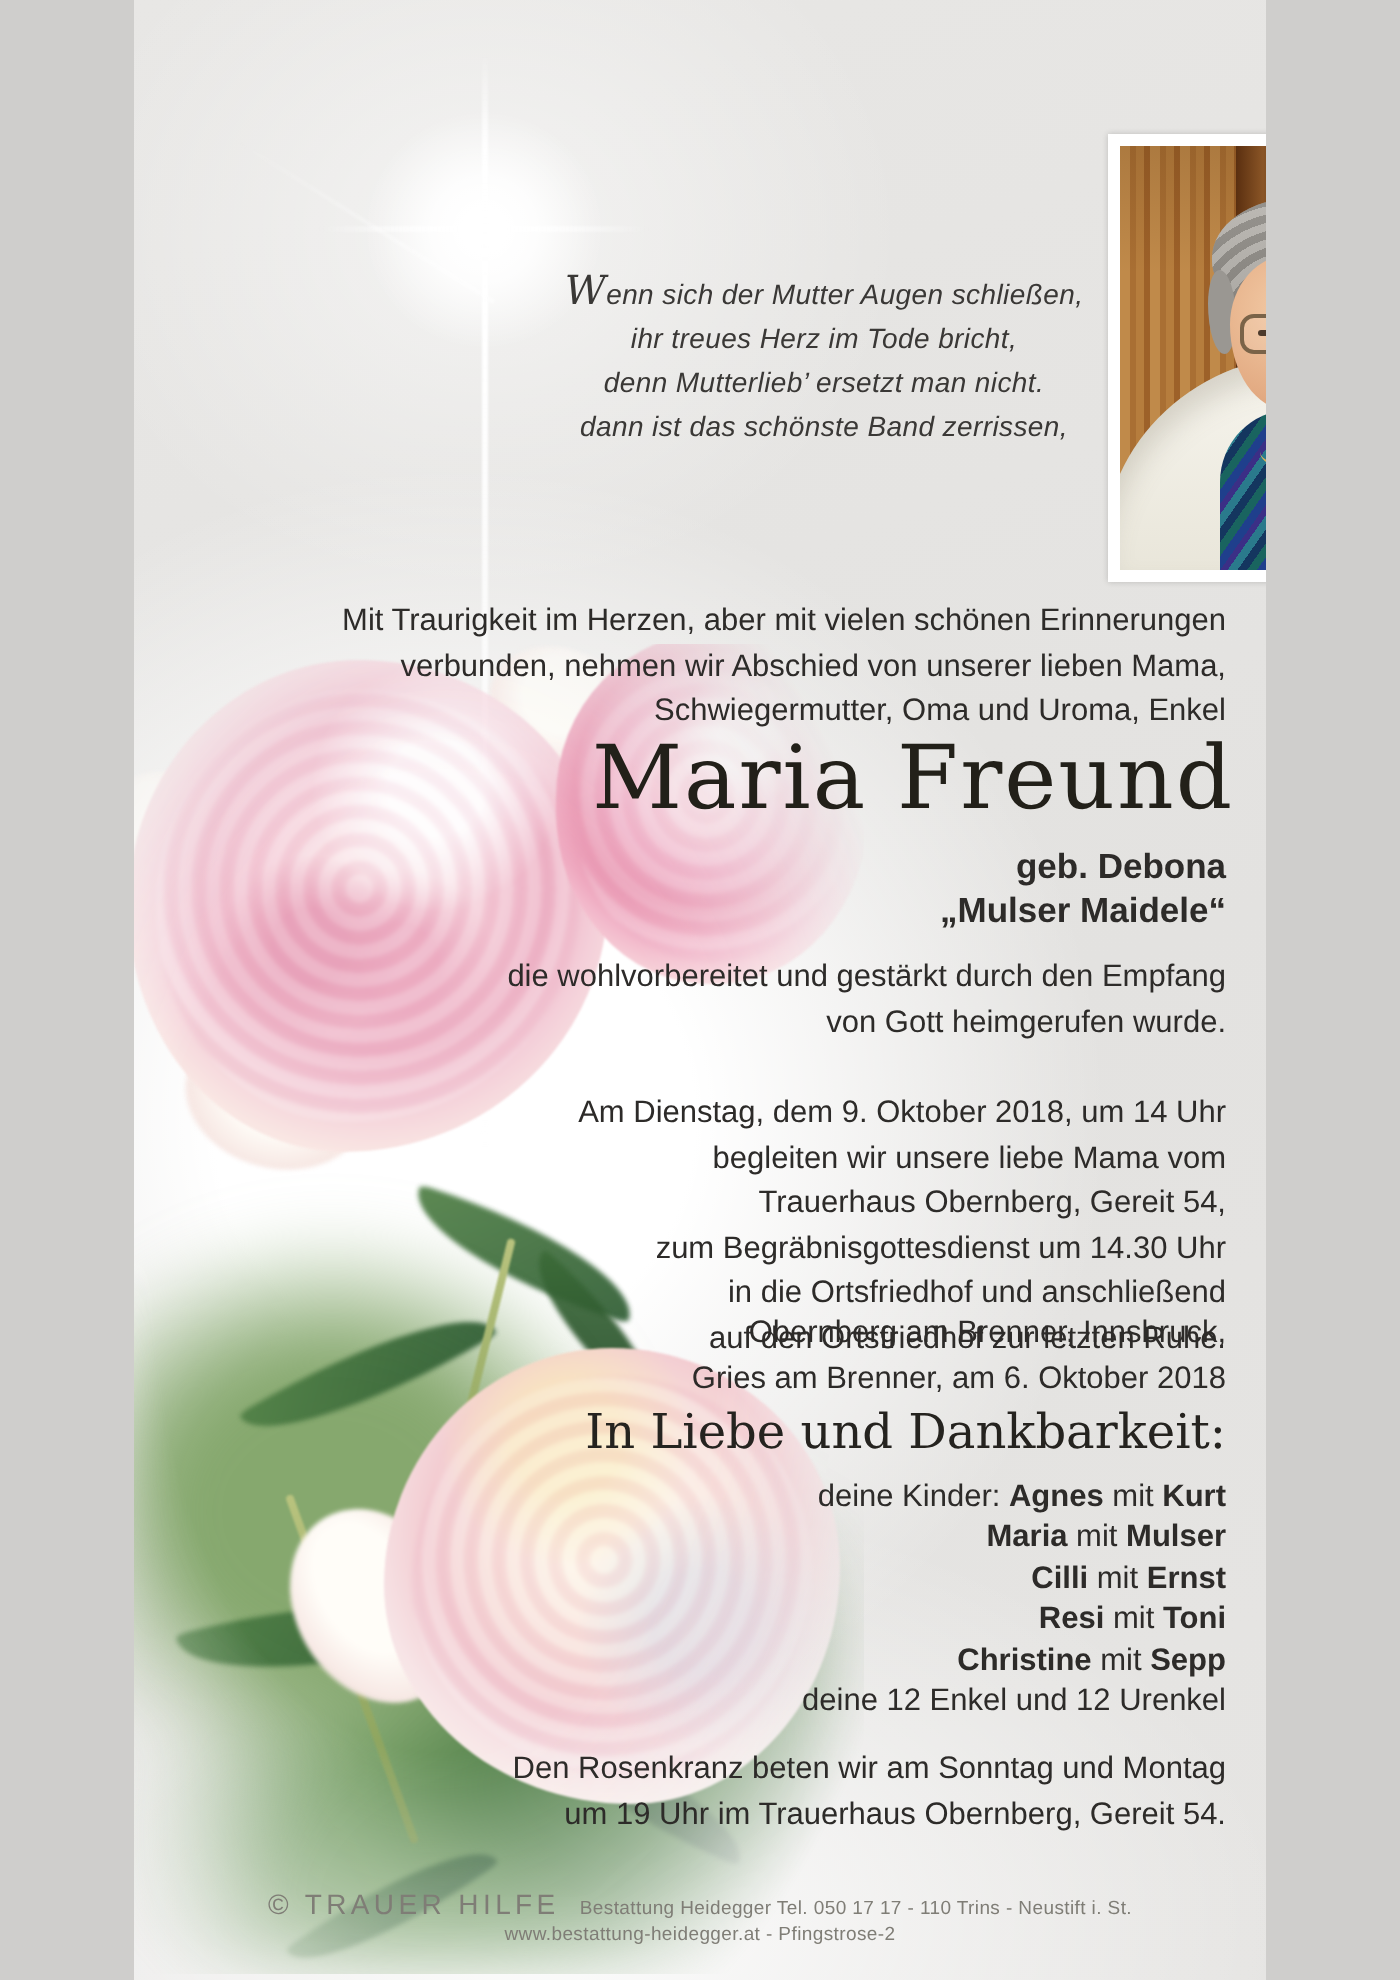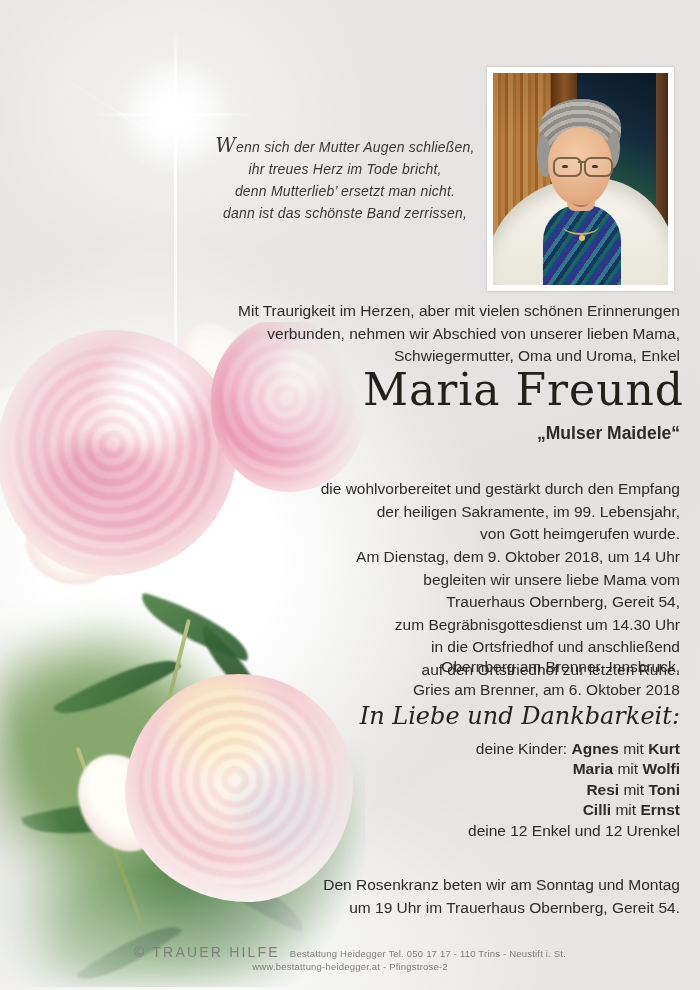--- a/index.html
+++ b/index.html
@@ -1,17 +1,17 @@
 <!DOCTYPE html>
 <html><head>
 <meta charset="utf-8">
 <style>
   html,body{margin:0;padding:0;background:#cfcecc;}
   .page{
-    position:relative; width:700px; height:990px; margin:0 auto; overflow:hidden;
+    position:relative; width:566px; height:990px; margin:0 auto; overflow:hidden;
     font-family:"Liberation Sans", sans-serif; color:#2d2b29;
     background:
       radial-gradient(ellipse 300px 260px at 175px 115px, rgba(255,255,255,.55), rgba(255,255,255,0) 70%),
       radial-gradient(ellipse 430px 430px at 160px 560px, #ffffff 28%, rgba(255,255,255,0) 76%),
       radial-gradient(ellipse 520px 300px at 200px 960px, rgba(255,255,255,.95), rgba(255,255,255,0) 72%),
       linear-gradient(160deg,#e8e7e5 0%, #e3e2e0 55%, #e6e5e3 100%);
   }
 
   
   .cross-v{position:absolute; left:174px; top:26px; width:3px; height:548px;
@@ -121,21 +121,21 @@
     color:#2d2b29; white-space:nowrap;}
   .intro{top:300px;}
   .name-script{position:absolute; right:16px; top:364px; font-family:"DejaVu Serif", serif;
     font-weight:400; font-size:44px; line-height:52px; color:#222019;
     letter-spacing:1px; white-space:nowrap; text-align:right;}
   .maiden-block{top:423px; font-weight:700; font-size:17.5px; line-height:21.5px;}
   .sacrament{top:478px;}
   .funeral{top:546px;}
   .places{top:656px;}
   .closing-script{position:absolute; right:20px; top:702px; font-family:"DejaVu Serif", serif;
-    font-style:italic; font-size:24px; color:#25231f; white-space:nowrap;}
+    font-size:24px; color:#25231f; white-space:nowrap;}
   .family{top:739px; line-height:20.4px;}
   .family b{font-weight:700;}
   .rosary{top:874px;}
   .footer{position:absolute; left:0; right:0; top:946px; text-align:center;
     color:#7f7d76; font-size:9.5px; line-height:13px; letter-spacing:.2px;}
   .footer .publisher{letter-spacing:2.2px; font-size:14px; margin-right:10px;}
 </style>
 </head>
 <body>
 
@@ -199,26 +199,26 @@
   </div>
 
   <div class="rblock intro">
     <div>Mit Traurigkeit im Herzen, aber mit vielen schönen Erinnerungen</div>
     <div>verbunden, nehmen wir Abschied von unserer lieben Mama,</div>
     <div>Schwiegermutter, Oma und Uroma, Enkel</div>
   </div>
 
   <div class="name-script">Maria Freund</div>
   <div class="rblock maiden-block">
+    <div>geb. Debona</div>
     <div>„Mulser Maidele“</div>
   </div>
 
   <div class="rblock sacrament">
     <div>die wohlvorbereitet und gestärkt durch den Empfang</div>
-    <div>der heiligen Sakramente, im 99. Lebensjahr,</div>
     <div>von Gott heimgerufen wurde.</div>
   </div>
 
   <div class="rblock funeral">
     <div>Am Dienstag, dem 9. Oktober 2018, um 14 Uhr</div>
     <div>begleiten wir unsere liebe Mama vom</div>
     <div>Trauerhaus Obernberg, Gereit 54,</div>
     <div>zum Begräbnisgottesdienst um 14.30 Uhr</div>
     <div>in die Ortsfriedhof und anschließend</div>
     <div>auf den Ortsfriedhof zur letzten Ruhe.</div>
@@ -226,23 +226,24 @@
 
   <div class="rblock places">
     <div>Obernberg am Brenner, Innsbruck,</div>
     <div>Gries am Brenner, am 6. Oktober 2018</div>
   </div>
 
   <div class="closing-script">In Liebe und Dankbarkeit:</div>
 
   <div class="rblock family">
     <div><span>deine Kinder: </span><b>Agnes</b><span> mit </span><b>Kurt</b></div>
-    <div><span></span><b>Maria</b><span> mit </span><b>Wolfi</b></div>
+    <div><span></span><b>Maria</b><span> mit </span><b>Mulser</b></div>
+    <div><span></span><b>Cilli</b><span> mit </span><b>Ernst</b></div>
     <div><span></span><b>Resi</b><span> mit </span><b>Toni</b></div>
-    <div><span></span><b>Cilli</b><span> mit </span><b>Ernst</b></div>
+    <div><span></span><b>Christine</b><span> mit </span><b>Sepp</b></div>
     <div><span>deine 12 Enkel und 12 Urenkel</span></div>
   </div>
 
   <div class="rblock rosary">
     <div>Den Rosenkranz beten wir am Sonntag und Montag</div>
     <div>um 19 Uhr im Trauerhaus Obernberg, Gereit 54.</div>
   </div>
 
   <div class="footer">
     <div><span class="publisher">© TRAUER HILFE</span><span>Bestattung Heidegger  Tel. 050 17 17 - 110  Trins - Neustift i. St.</span></div>

